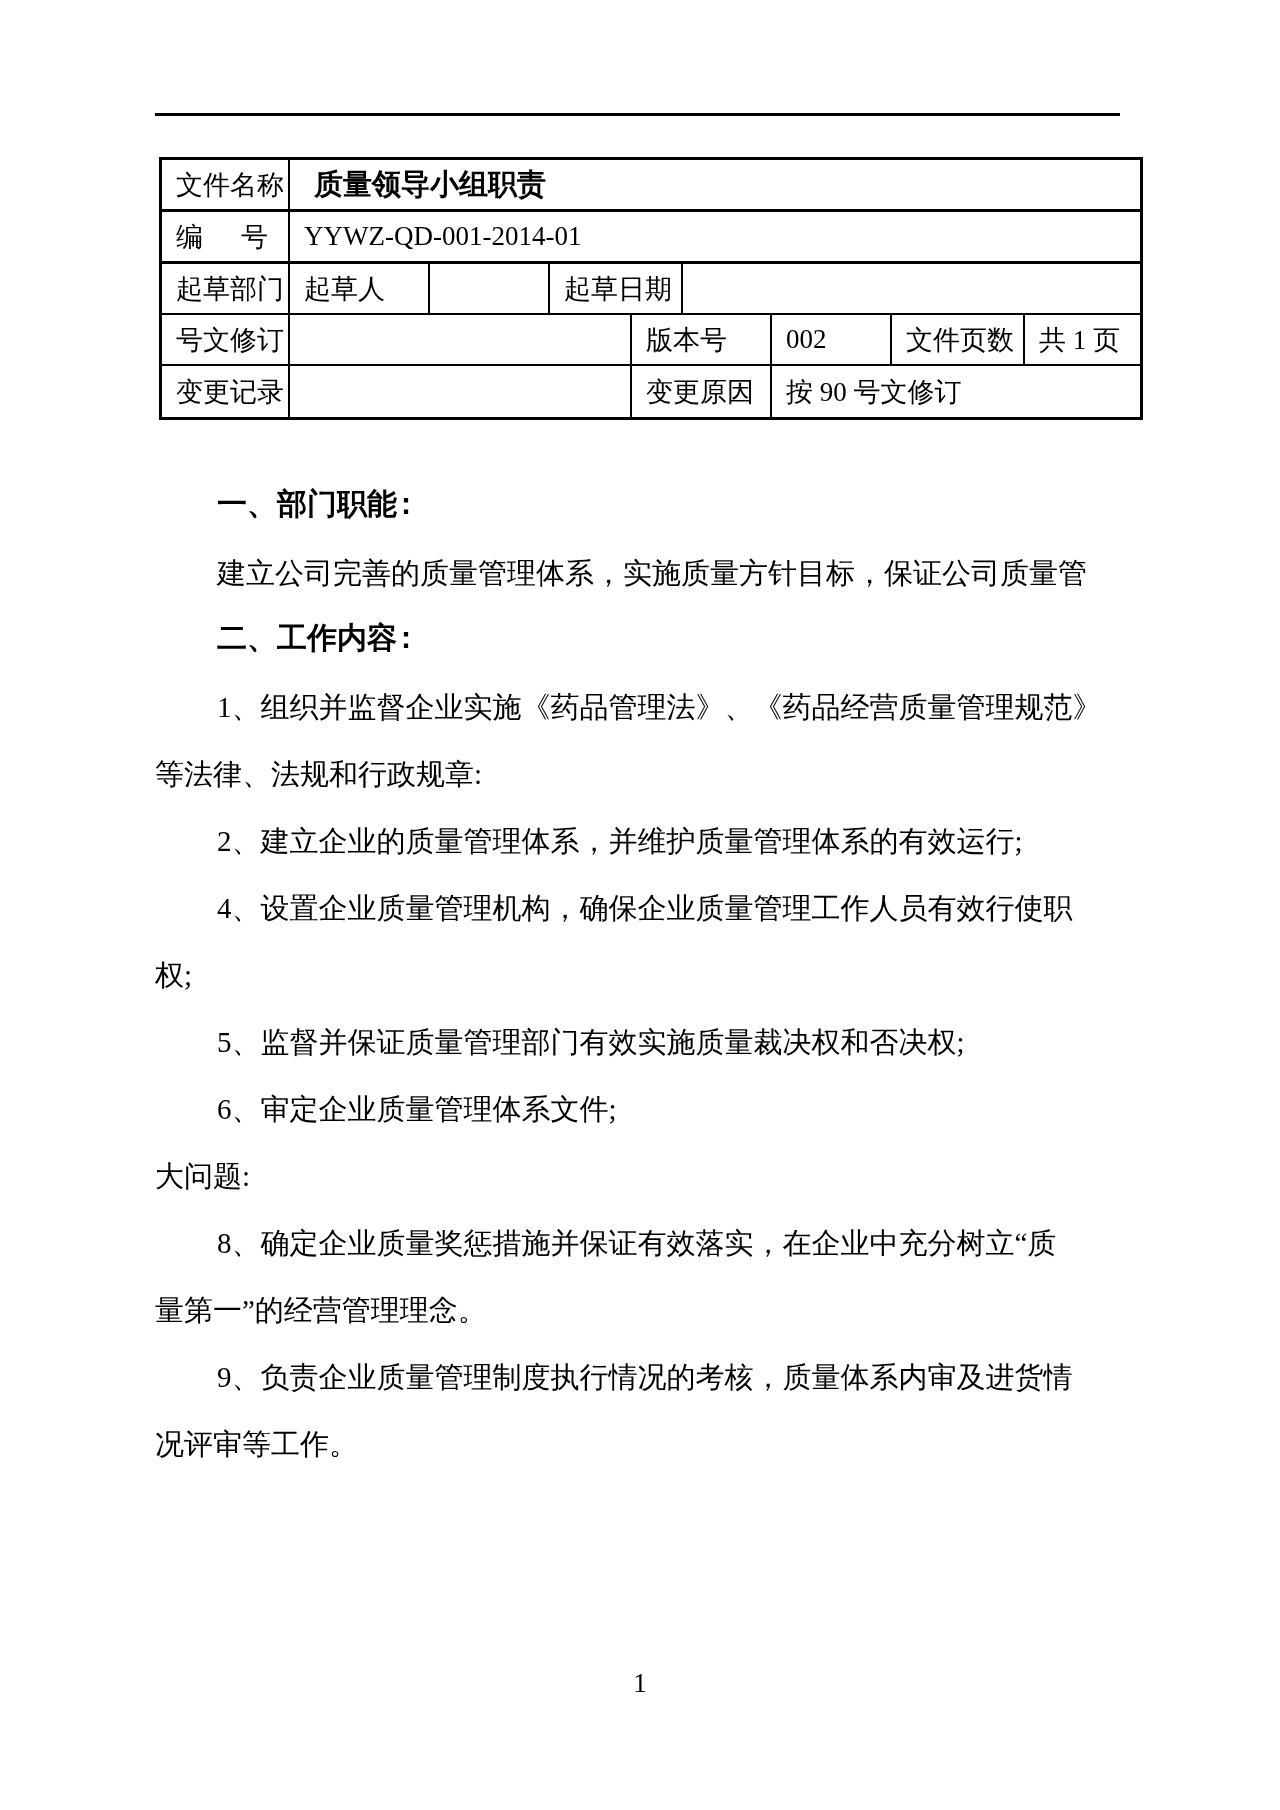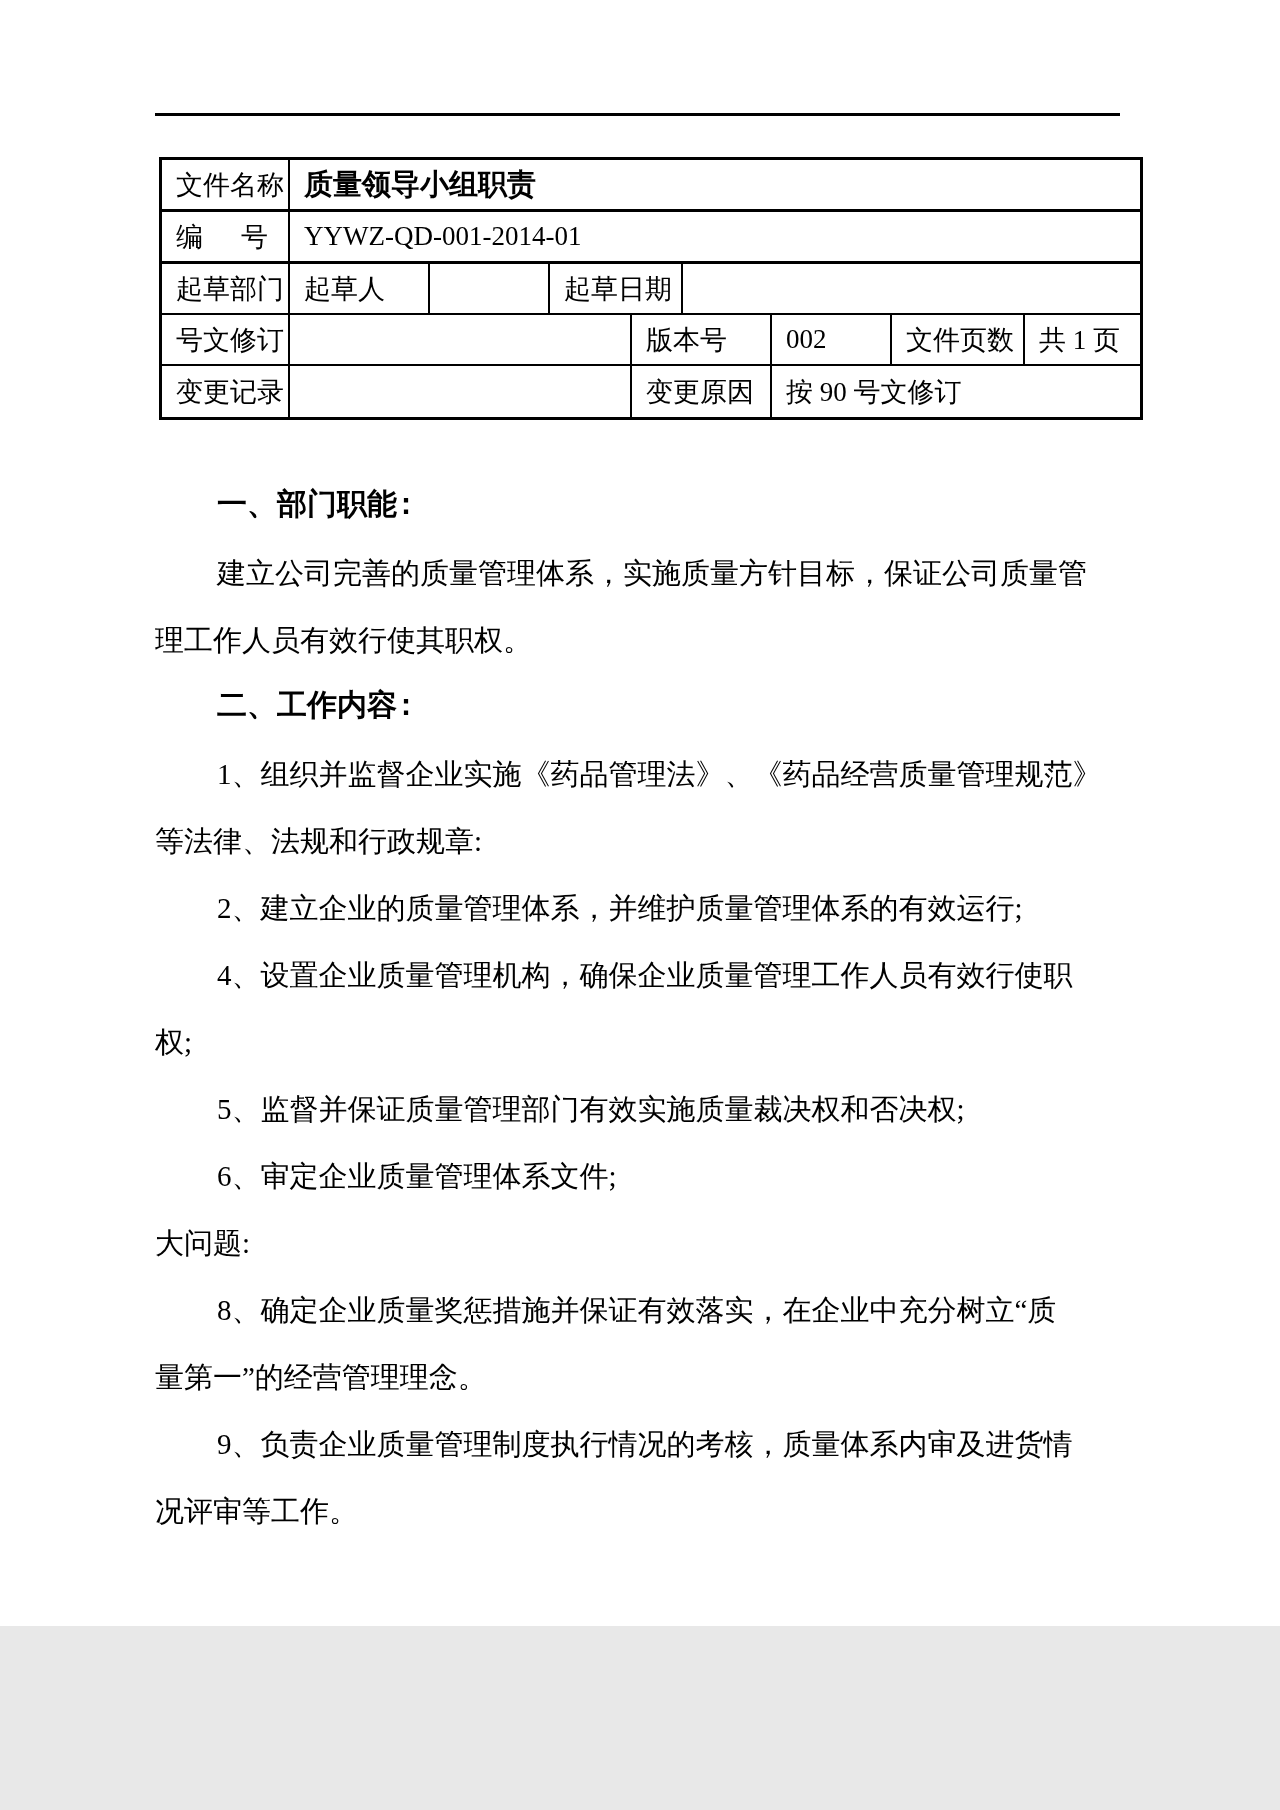--- a/index.html
+++ b/index.html
@@ -1,17 +1,17 @@
 <!DOCTYPE html>
 <html><head>
 <meta charset="utf-8">
 <style>
   html,body { margin:0; padding:0; background:#e8e8e8; }
   .page {
-    position:relative; width:1280px; height:1626px; margin:0 auto;
+    position:relative; width:1280px; height:1810px; margin:0 auto;
     background:#ffffff; color:#000000;
     font-family:"Liberation Serif","DejaVu Serif",serif;
   }
   .header-rule { position:absolute; left:155px; top:113px; width:965px; height:3px; background:#000; }
 
   
   .doc-table {
     position:absolute; left:159px; top:157px; width:984px;
     border:3px solid #000; box-sizing:border-box; background:#fff;
   }
@@ -21,20 +21,21 @@
   .tcell {
     box-sizing:border-box; border-right:2px solid #000;
     display:flex; align-items:center; padding-left:14px;
     font-size:27px; white-space:nowrap; overflow:visible;
   }
   .tcell.end { border-right:none; }
   .tcell.spread { justify-content:space-between; padding-right:20px; }
   .tcell.boldval {
     font-weight:bold; font-size:29px;
     font-family:"Liberation Sans","DejaVu Sans",sans-serif;
+    margin-left:10px;
   }
   .w128{width:128px} .w103{width:103px} .w131{width:131px} .w108{width:108px}
   .w140{width:140px} .w120{width:120px} .w133{width:133px} .w115{width:115px}
   .w342{width:342px} .grow{flex:1}
 
   
   .body-text { position:absolute; left:155px; top:473px; width:1000px; }
   .bline { height:67px; line-height:67px; font-size:29px; white-space:nowrap; }
   .bline.indent { padding-left:62px; }
   .bline.bhead {
@@ -91,21 +92,20 @@
       <div class="tcell w342"></div>
       <div class="tcell w140">变更原因</div>
       <div class="tcell grow end">按 90 号文修订</div>
     </div>
 
   </div>
 
   <div class="body-text">
     <div class="bline bhead indent">一、部门职能:</div>
     <div class="bline indent">建立公司完善的质量管理体系，实施质量方针目标，保证公司质量管</div>
-    <div class="bline">理工作人员有效行使其职权。</div>
     <div class="bline bhead indent">二、工作内容:</div>
     <div class="bline indent">1、组织并监督企业实施《药品管理法》、《药品经营质量管理规范》</div>
     <div class="bline">等法律、法规和行政规章:</div>
     <div class="bline indent">2、建立企业的质量管理体系，并维护质量管理体系的有效运行;</div>
     <div class="bline indent">4、设置企业质量管理机构，确保企业质量管理工作人员有效行使职</div>
     <div class="bline">权;</div>
     <div class="bline indent">5、监督并保证质量管理部门有效实施质量裁决权和否决权;</div>
     <div class="bline indent">6、审定企业质量管理体系文件;</div>
     <div class="bline">大问题:</div>
     <div class="bline indent">8、确定企业质量奖惩措施并保证有效落实，在企业中充分树立“质</div>

